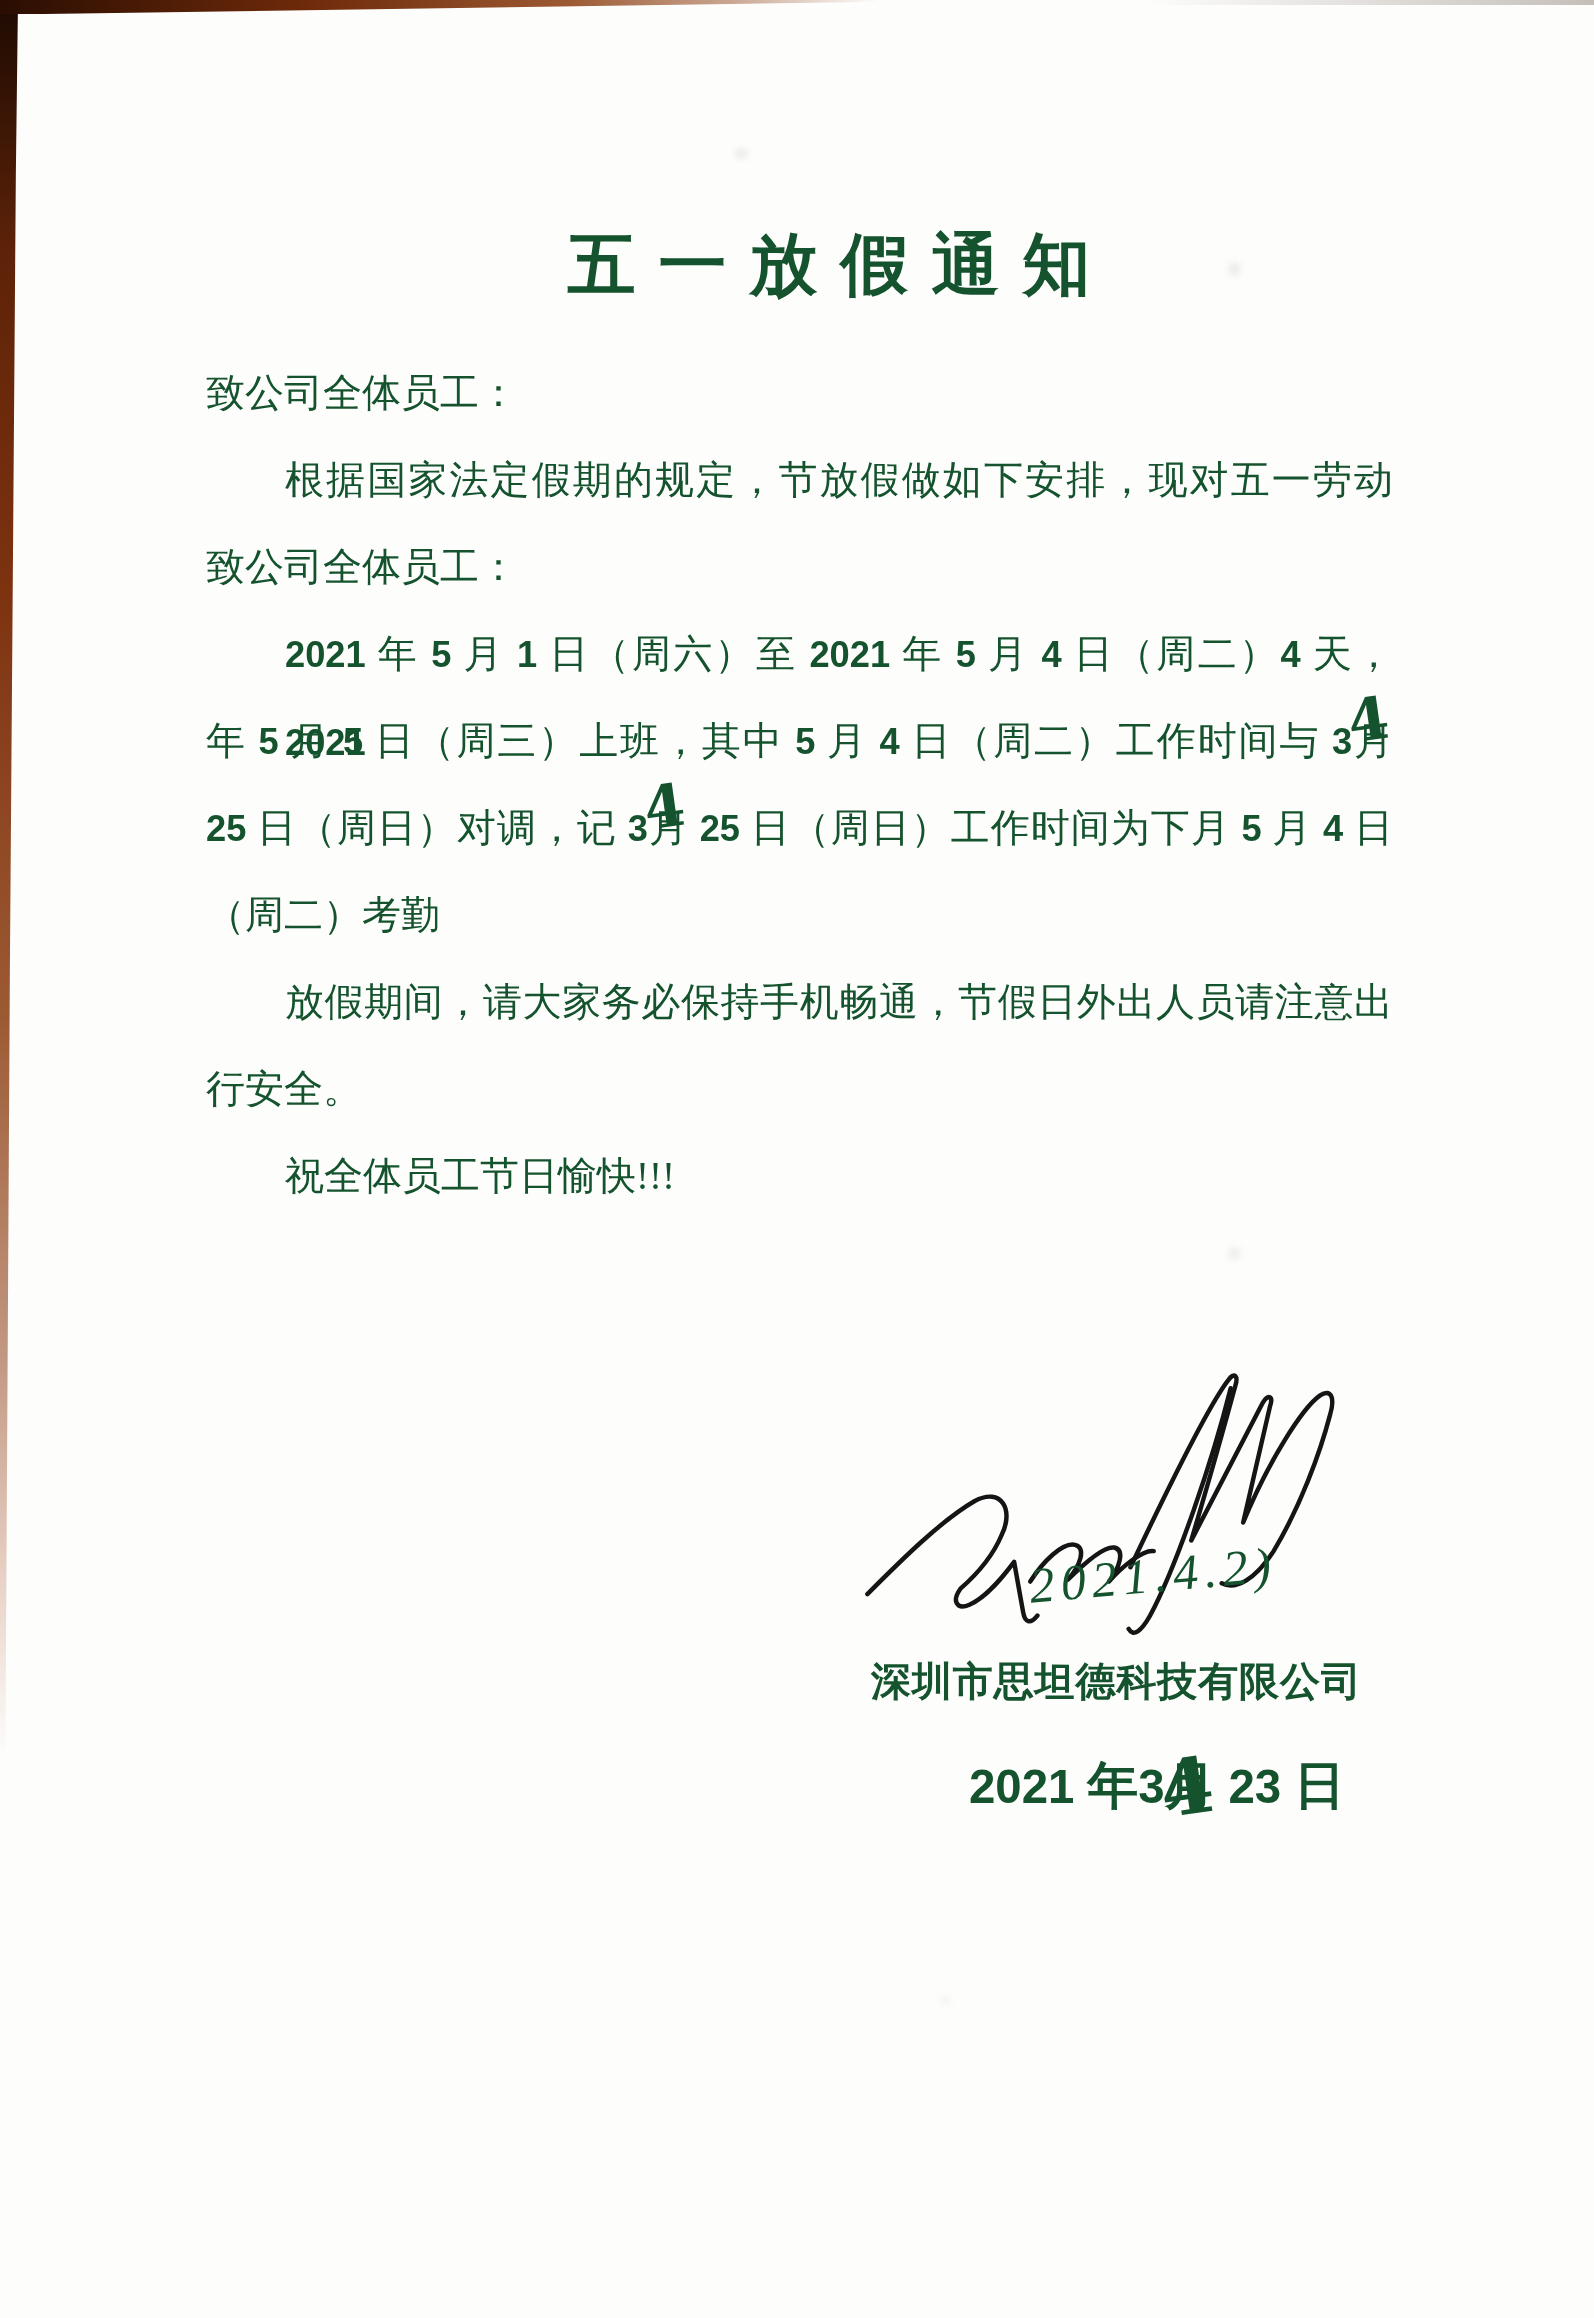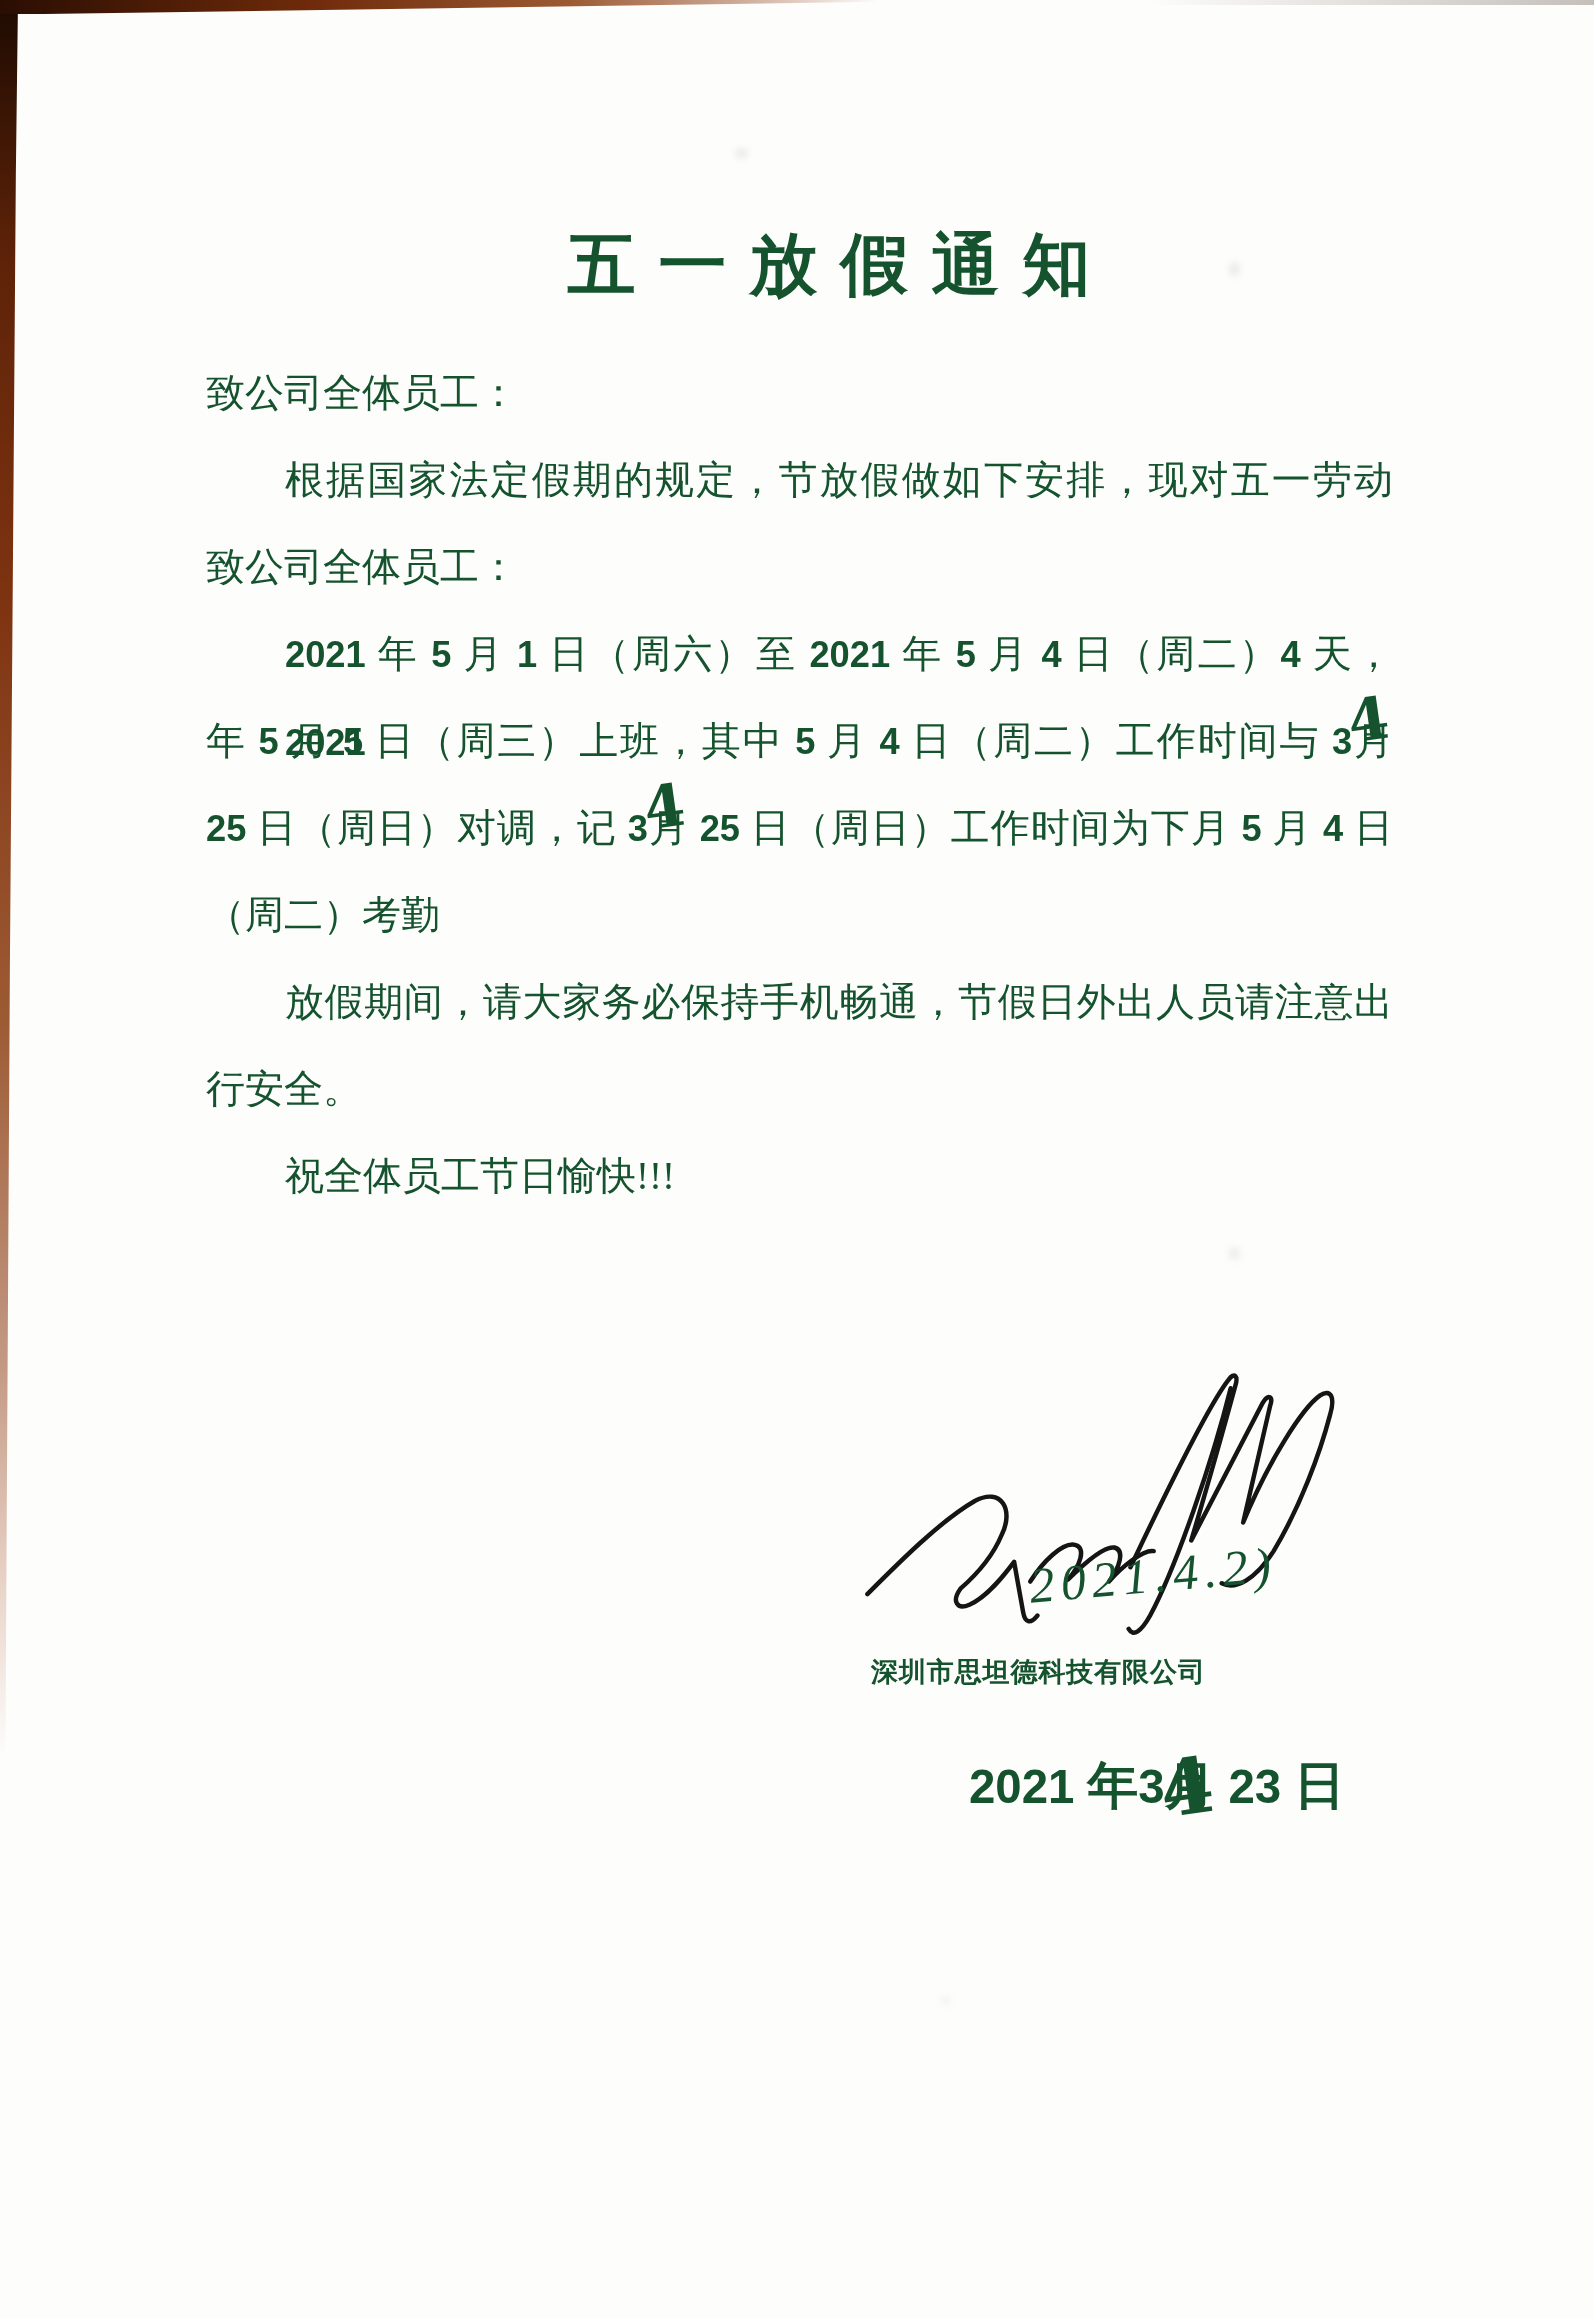--- a/index.html
+++ b/index.html
@@ -58,21 +58,21 @@
     transform:rotate(-8deg); pointer-events:none;
   }
   .signature-svg { position:absolute; left:851px; top:1297px; }
   .sig-date {
     position:absolute; left:1029px; top:1546px;
     font-size:50px; font-style:italic; letter-spacing:6.3px;
     transform:rotate(-5deg); white-space:nowrap;
   }
   .company {
     position:absolute; left:871px; top:1654px;
-    font-size:27px; font-weight:700; letter-spacing:0.9px; white-space:nowrap;
+    font-size:40px; font-weight:700; letter-spacing:0.9px; white-space:nowrap;
   }
   .date-line {
     position:absolute; left:969px; top:1752px;
     font-size:51px; font-weight:700; white-space:nowrap;
   }
 </style>
 </head>
 <body>
 
 <div id="page">

